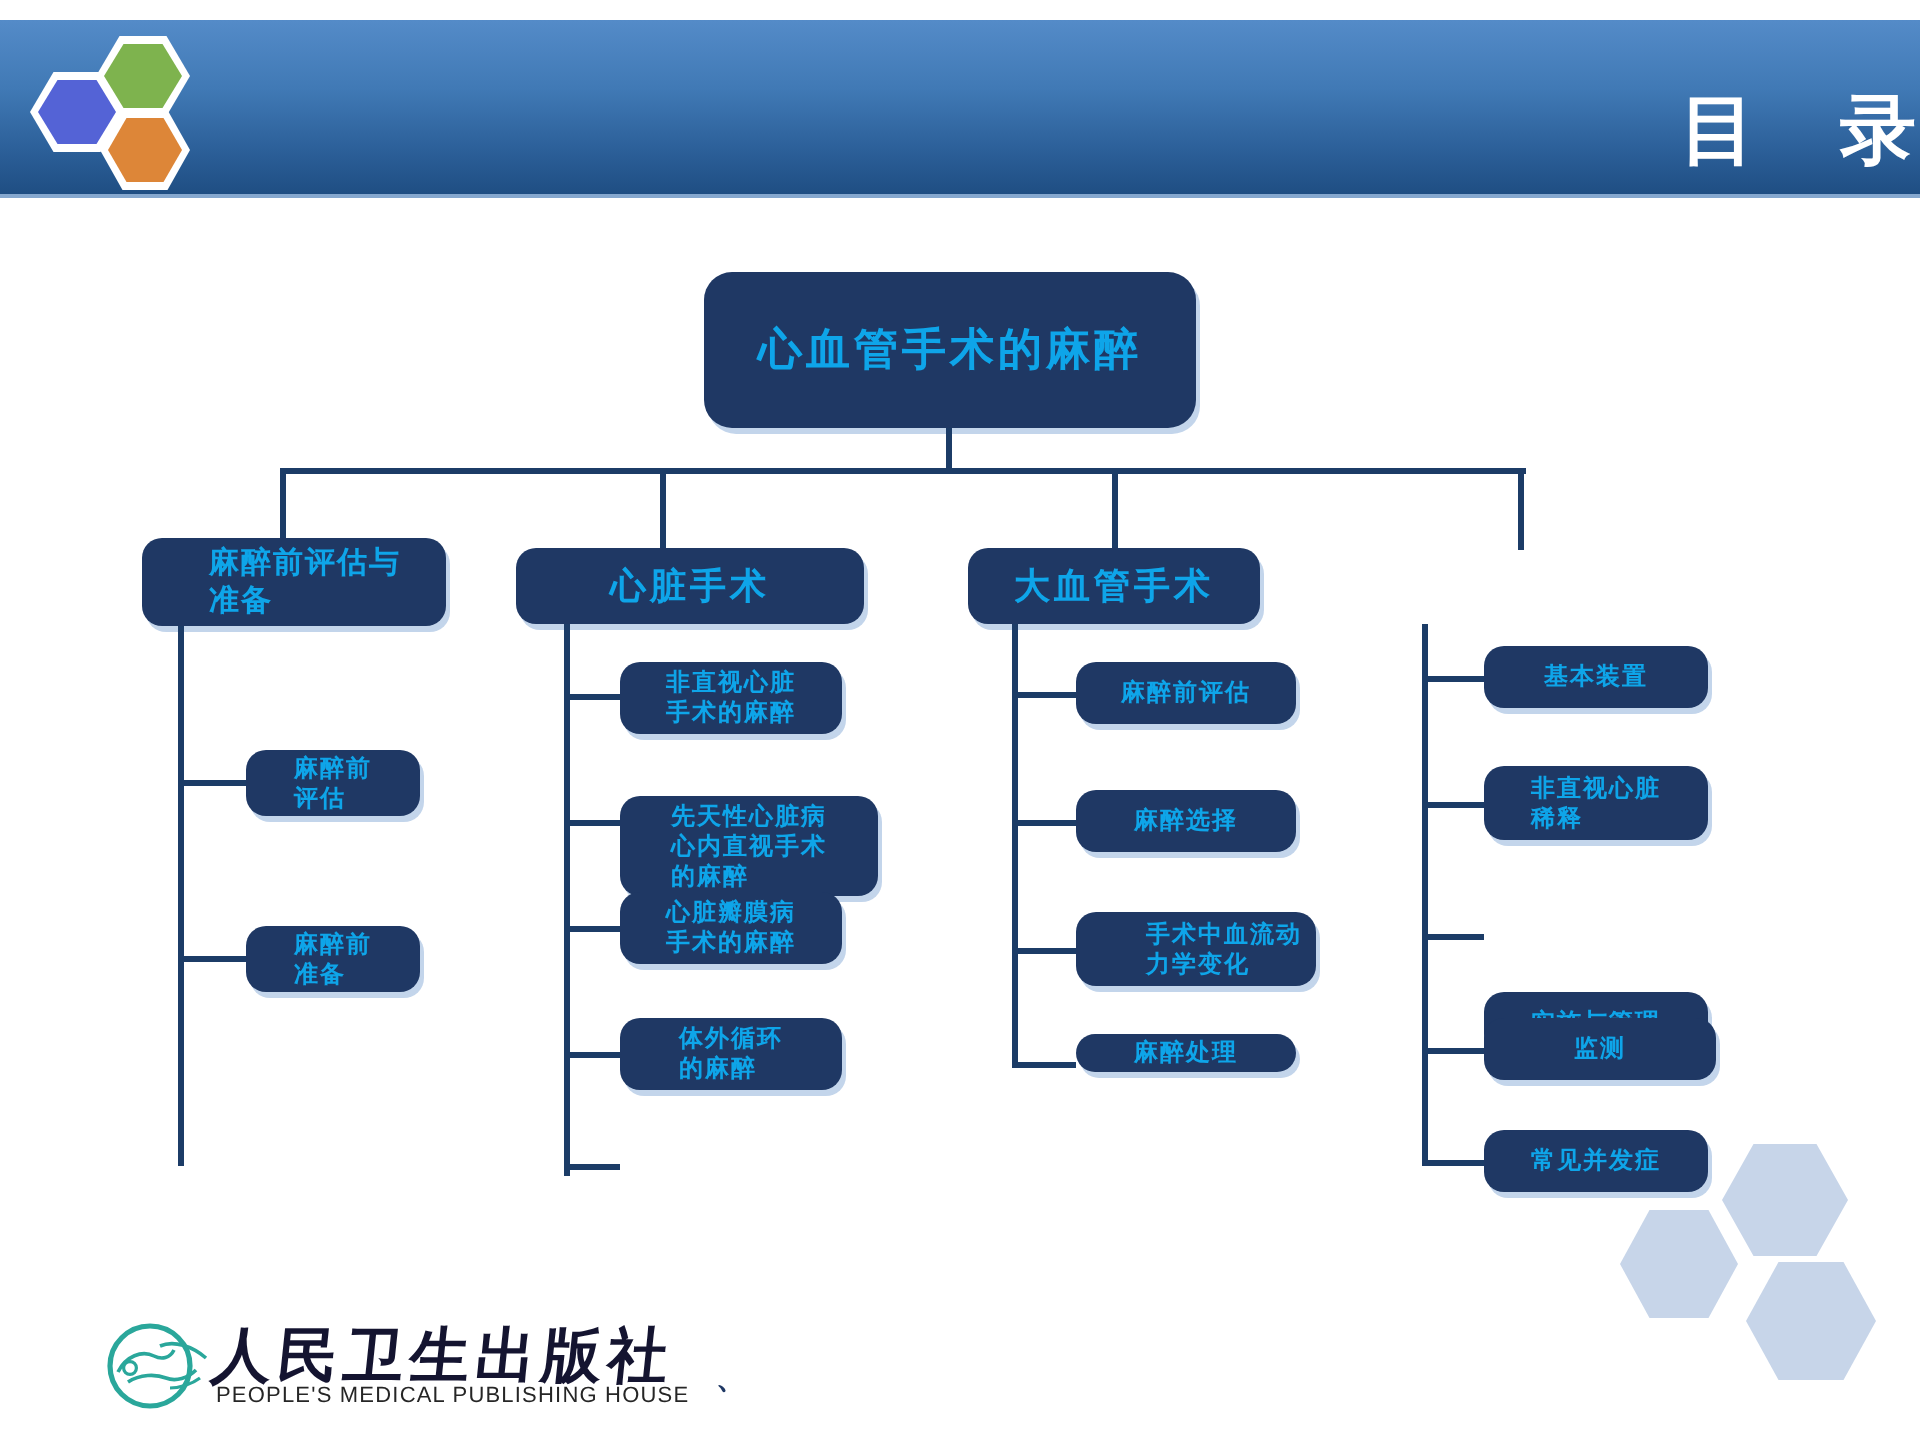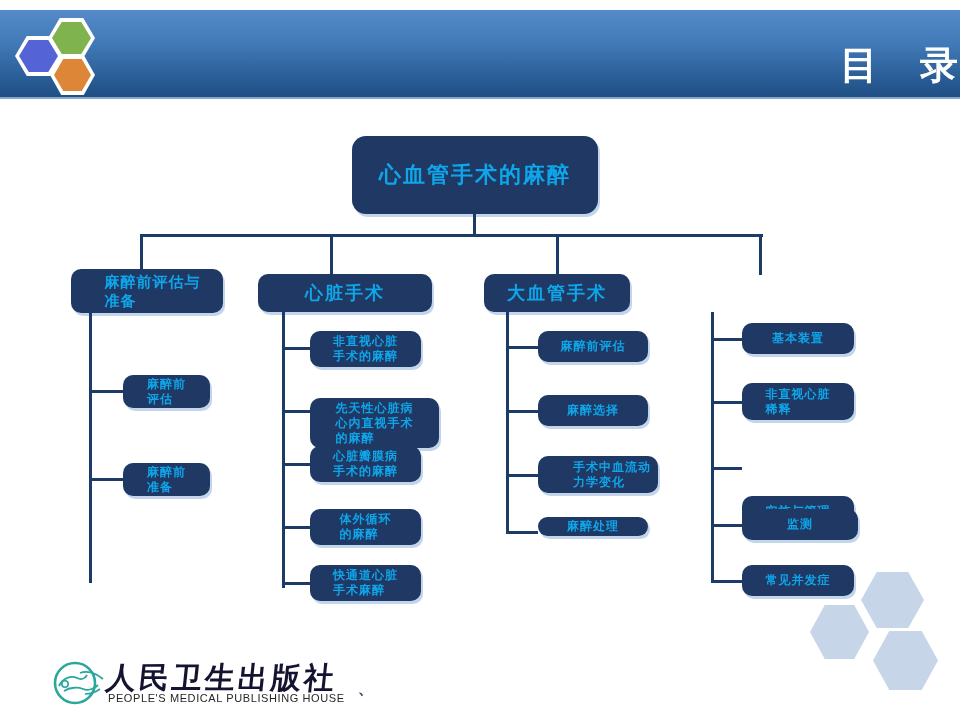--- a/index.html
+++ b/index.html
@@ -101,22 +101,20 @@
   <div class="hline" style="left:282px;top:582px;width:28px;height:3px;"></div>
   <div class="node child" style="left:310px;top:331px;width:111px;height:36px;">非直视心脏
 手术的麻醉</div>
   <div class="node child" style="left:310px;top:398px;width:129px;height:50px;">先天性心脏病
 心内直视手术
 的麻醉</div>
   <div class="node child" style="left:310px;top:446px;width:111px;height:36px;">心脏瓣膜病
 手术的麻醉</div>
   <div class="node child" style="left:310px;top:509px;width:111px;height:36px;">体外循环
 的麻醉</div>
-  <div class="node child" style="left:310px;top:565px;width:111px;height:36px;">快通道心脏
-手术麻醉</div>
 
   <div class="vline" style="left:506px;top:312px;width:3px;height:222px;"></div>
   <div class="hline" style="left:506px;top:346px;width:32px;height:3px;"></div>
   <div class="hline" style="left:506px;top:410px;width:32px;height:3px;"></div>
   <div class="hline" style="left:506px;top:474px;width:32px;height:3px;"></div>
   <div class="hline" style="left:506px;top:531px;width:32px;height:3px;"></div>
   <div class="node child" style="left:538px;top:395px;width:110px;height:31px;">麻醉选择</div>
   <div class="node child" style="left:538px;top:331px;width:110px;height:31px;">麻醉前评估</div>
   <div class="node child" style="left:538px;top:456px;width:92px;height:37px;padding-left:28px;">手术中血流动
 力学变化</div>

